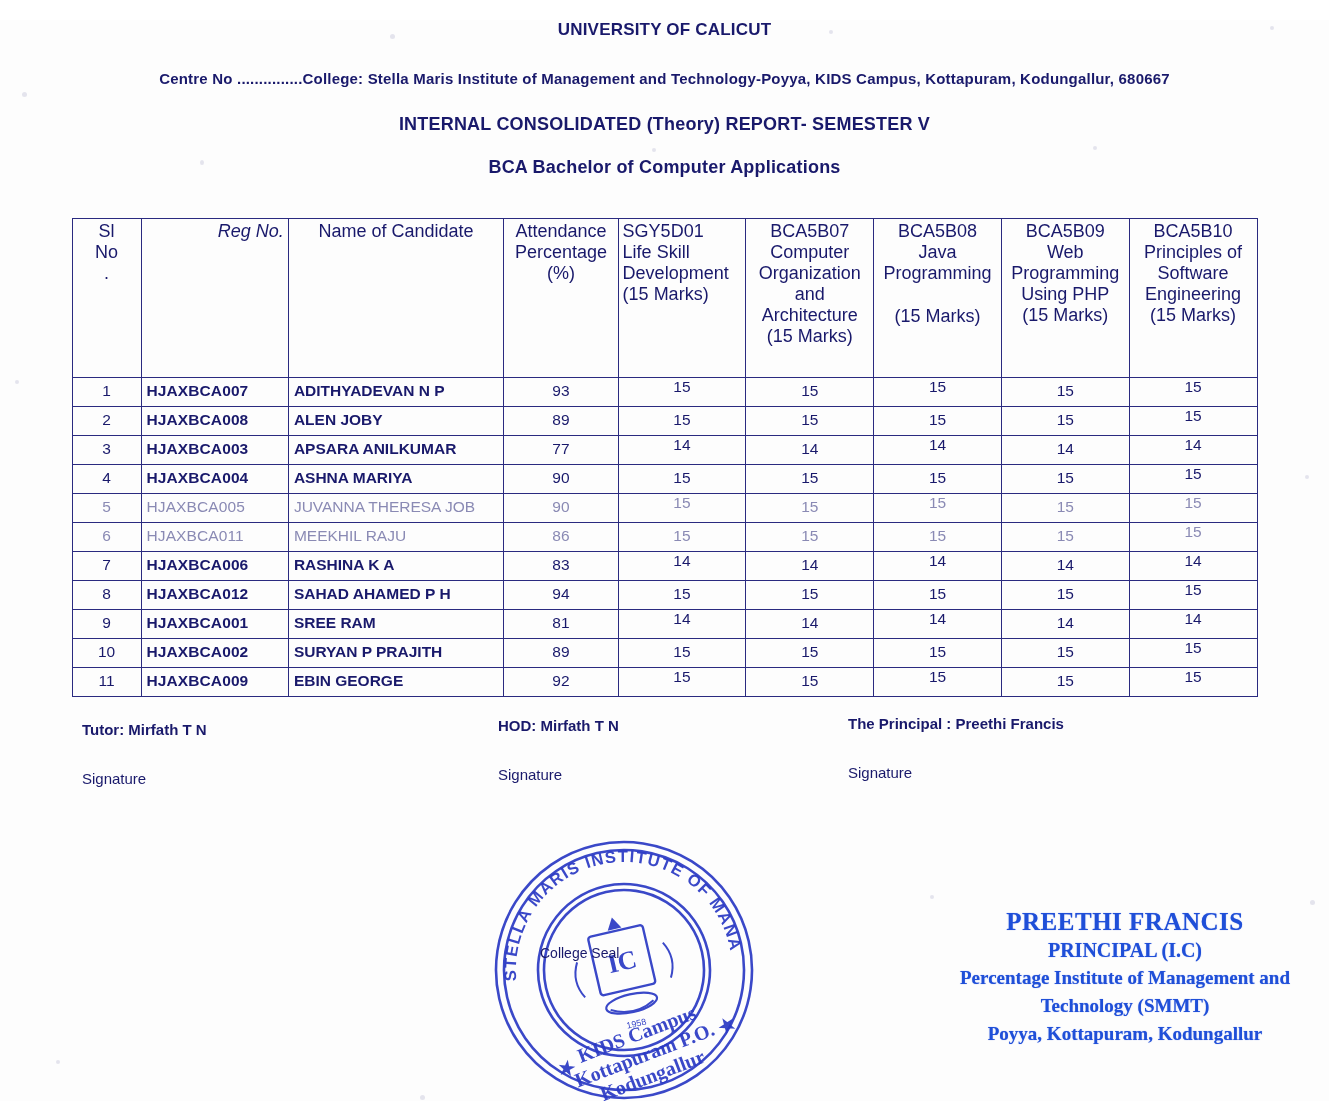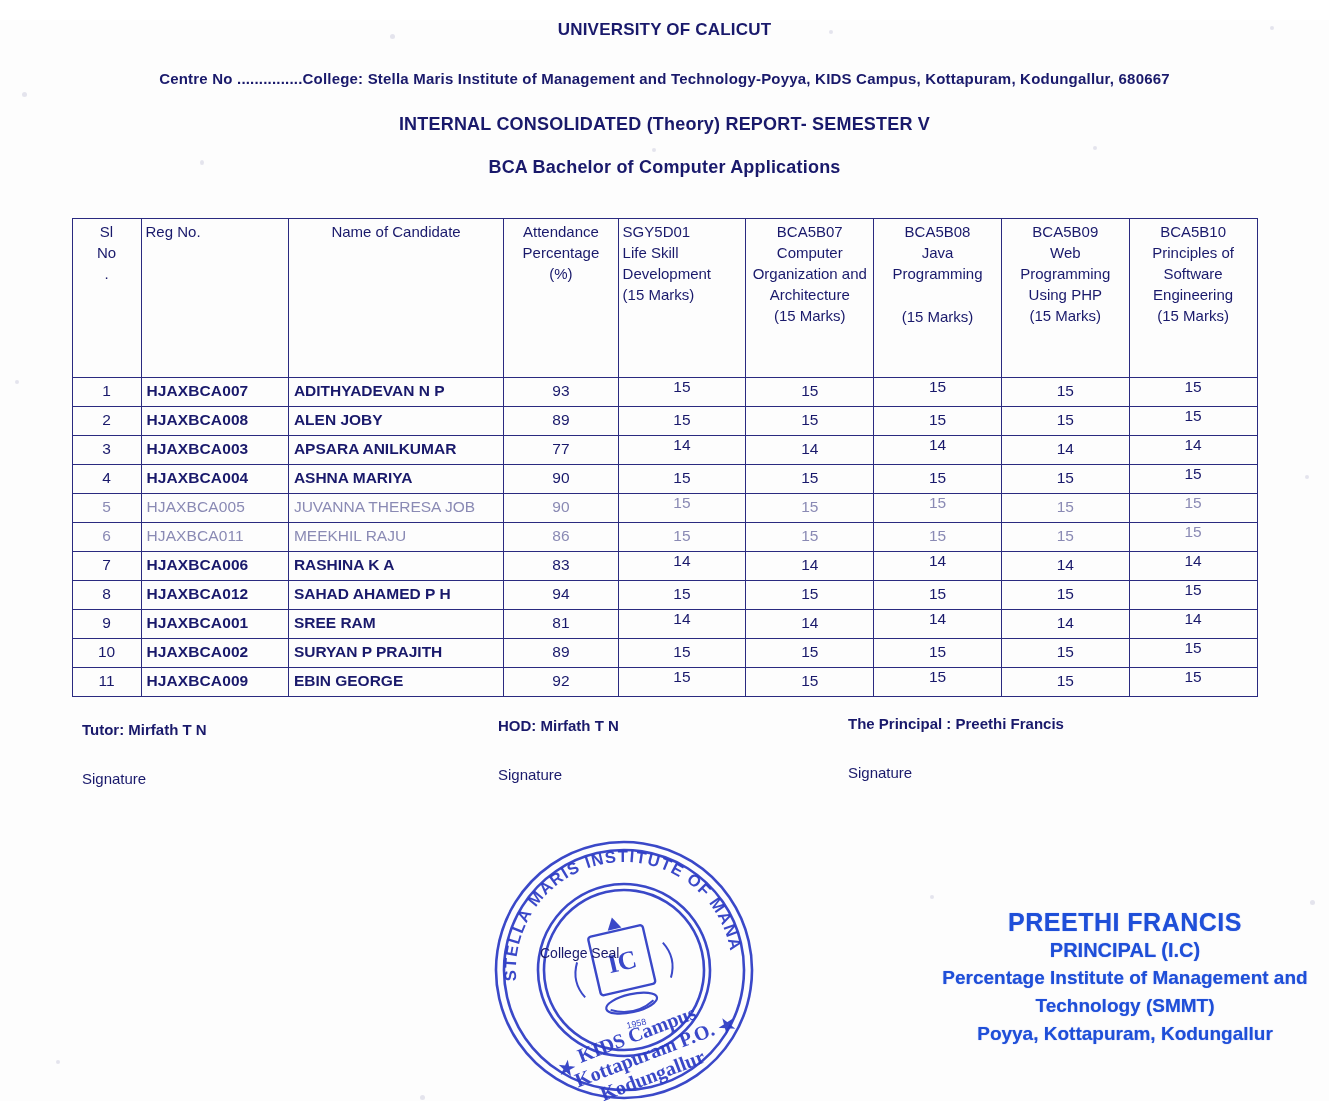--- a/index.html
+++ b/index.html
@@ -50,28 +50,28 @@
   }
   table.marks th, table.marks td {
     border: 1px solid #2a2a80;
     color: #19196b;
     font-size: 15px;
     padding: 2px 4px;
     vertical-align: top;
   }
   table.marks thead th {
     font-weight: normal;
-    font-size: 15px;
+    font-size: 18px;
     line-height: 21px;
     padding-bottom: 6px;
     height: 150px;
     vertical-align: top;
   }
   th.c-sl   { width: 58px;  text-align: center; }
-  th.c-reg  { width: 134px; text-align: left; }
+  th.c-reg  { width: 134px; text-align: right; font-style: italic; }
   th.c-name { width: 200px; text-align: center; }
   th.c-att  { width: 102px; text-align: center; }
   th.c-sub  { width: 115px; text-align: left; }
   th.c-sub.ctr { text-align: center; }
 
   table.marks tbody td {
     height: 26px;
     line-height: 24px;
     padding: 1px 5px;
     font-size: 15.5px;
@@ -109,20 +109,21 @@
   .principal-stamp {
     position: absolute;
     left: 930px;
     top: 888px;
     width: 390px;
     text-align: center;
     color: #1f4fd8;
     font-weight: bold;
     line-height: 28px;
     text-shadow: 0 0 1px rgba(40,80,220,.6);
+    font-family: Liberation Serif, serif;
   }
   .ps1 { font-size: 25px; letter-spacing: .5px;}
   .ps2 { font-size: 20px; }
   .ps3 { font-size: 19px; }
   .ps4 { font-size: 19px; }
 </style>
 </head>
 <body>
 
 <div class="page">

